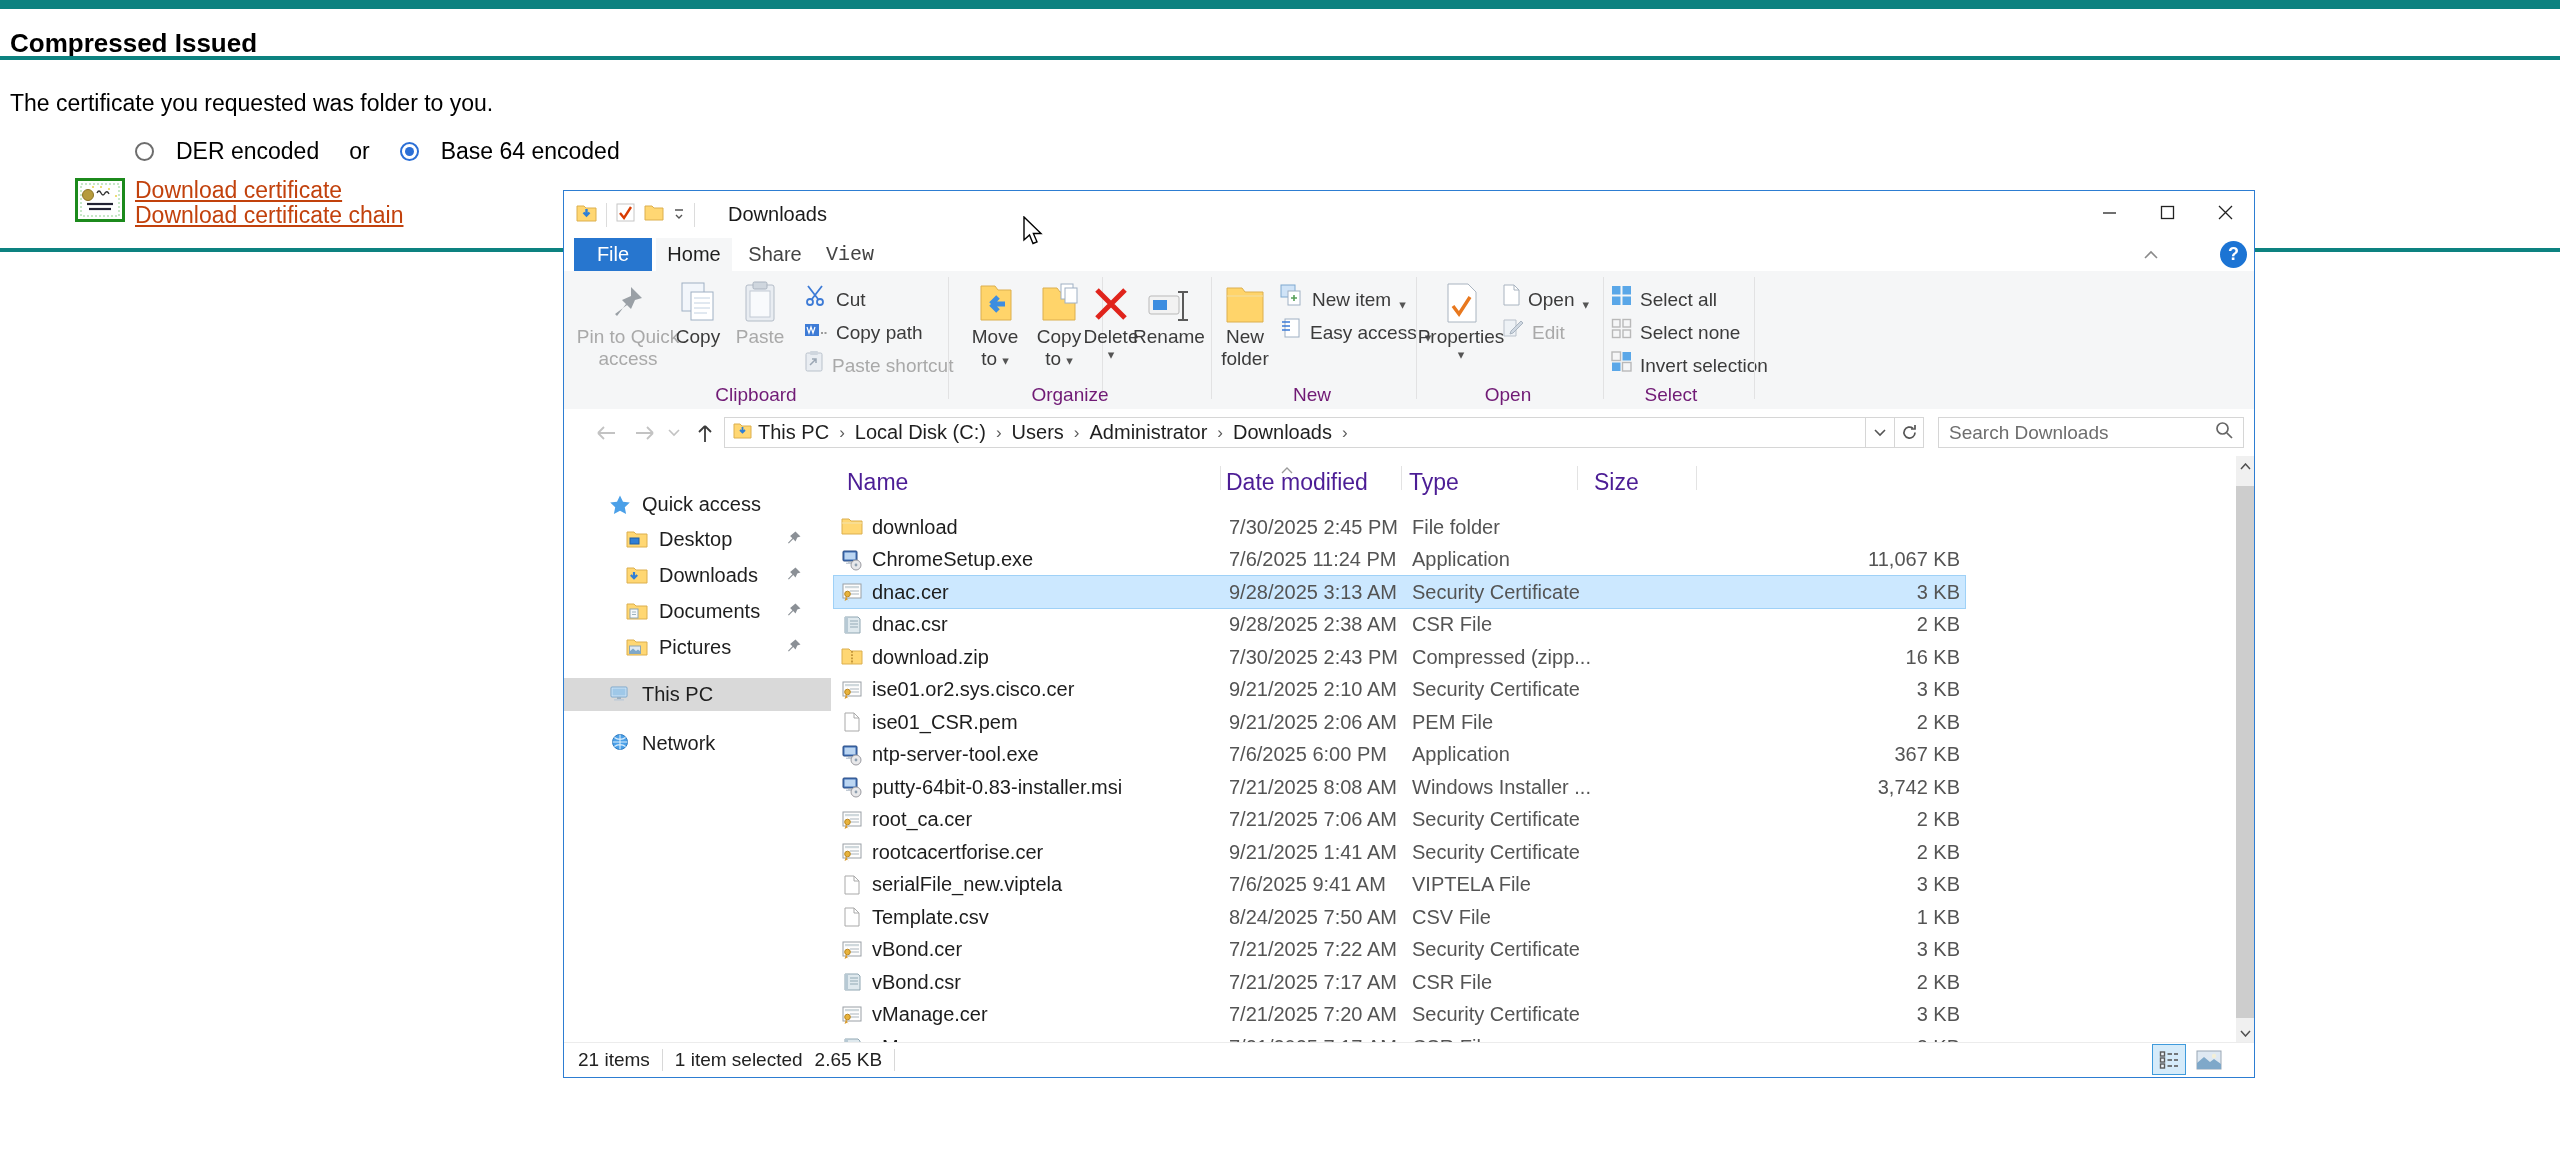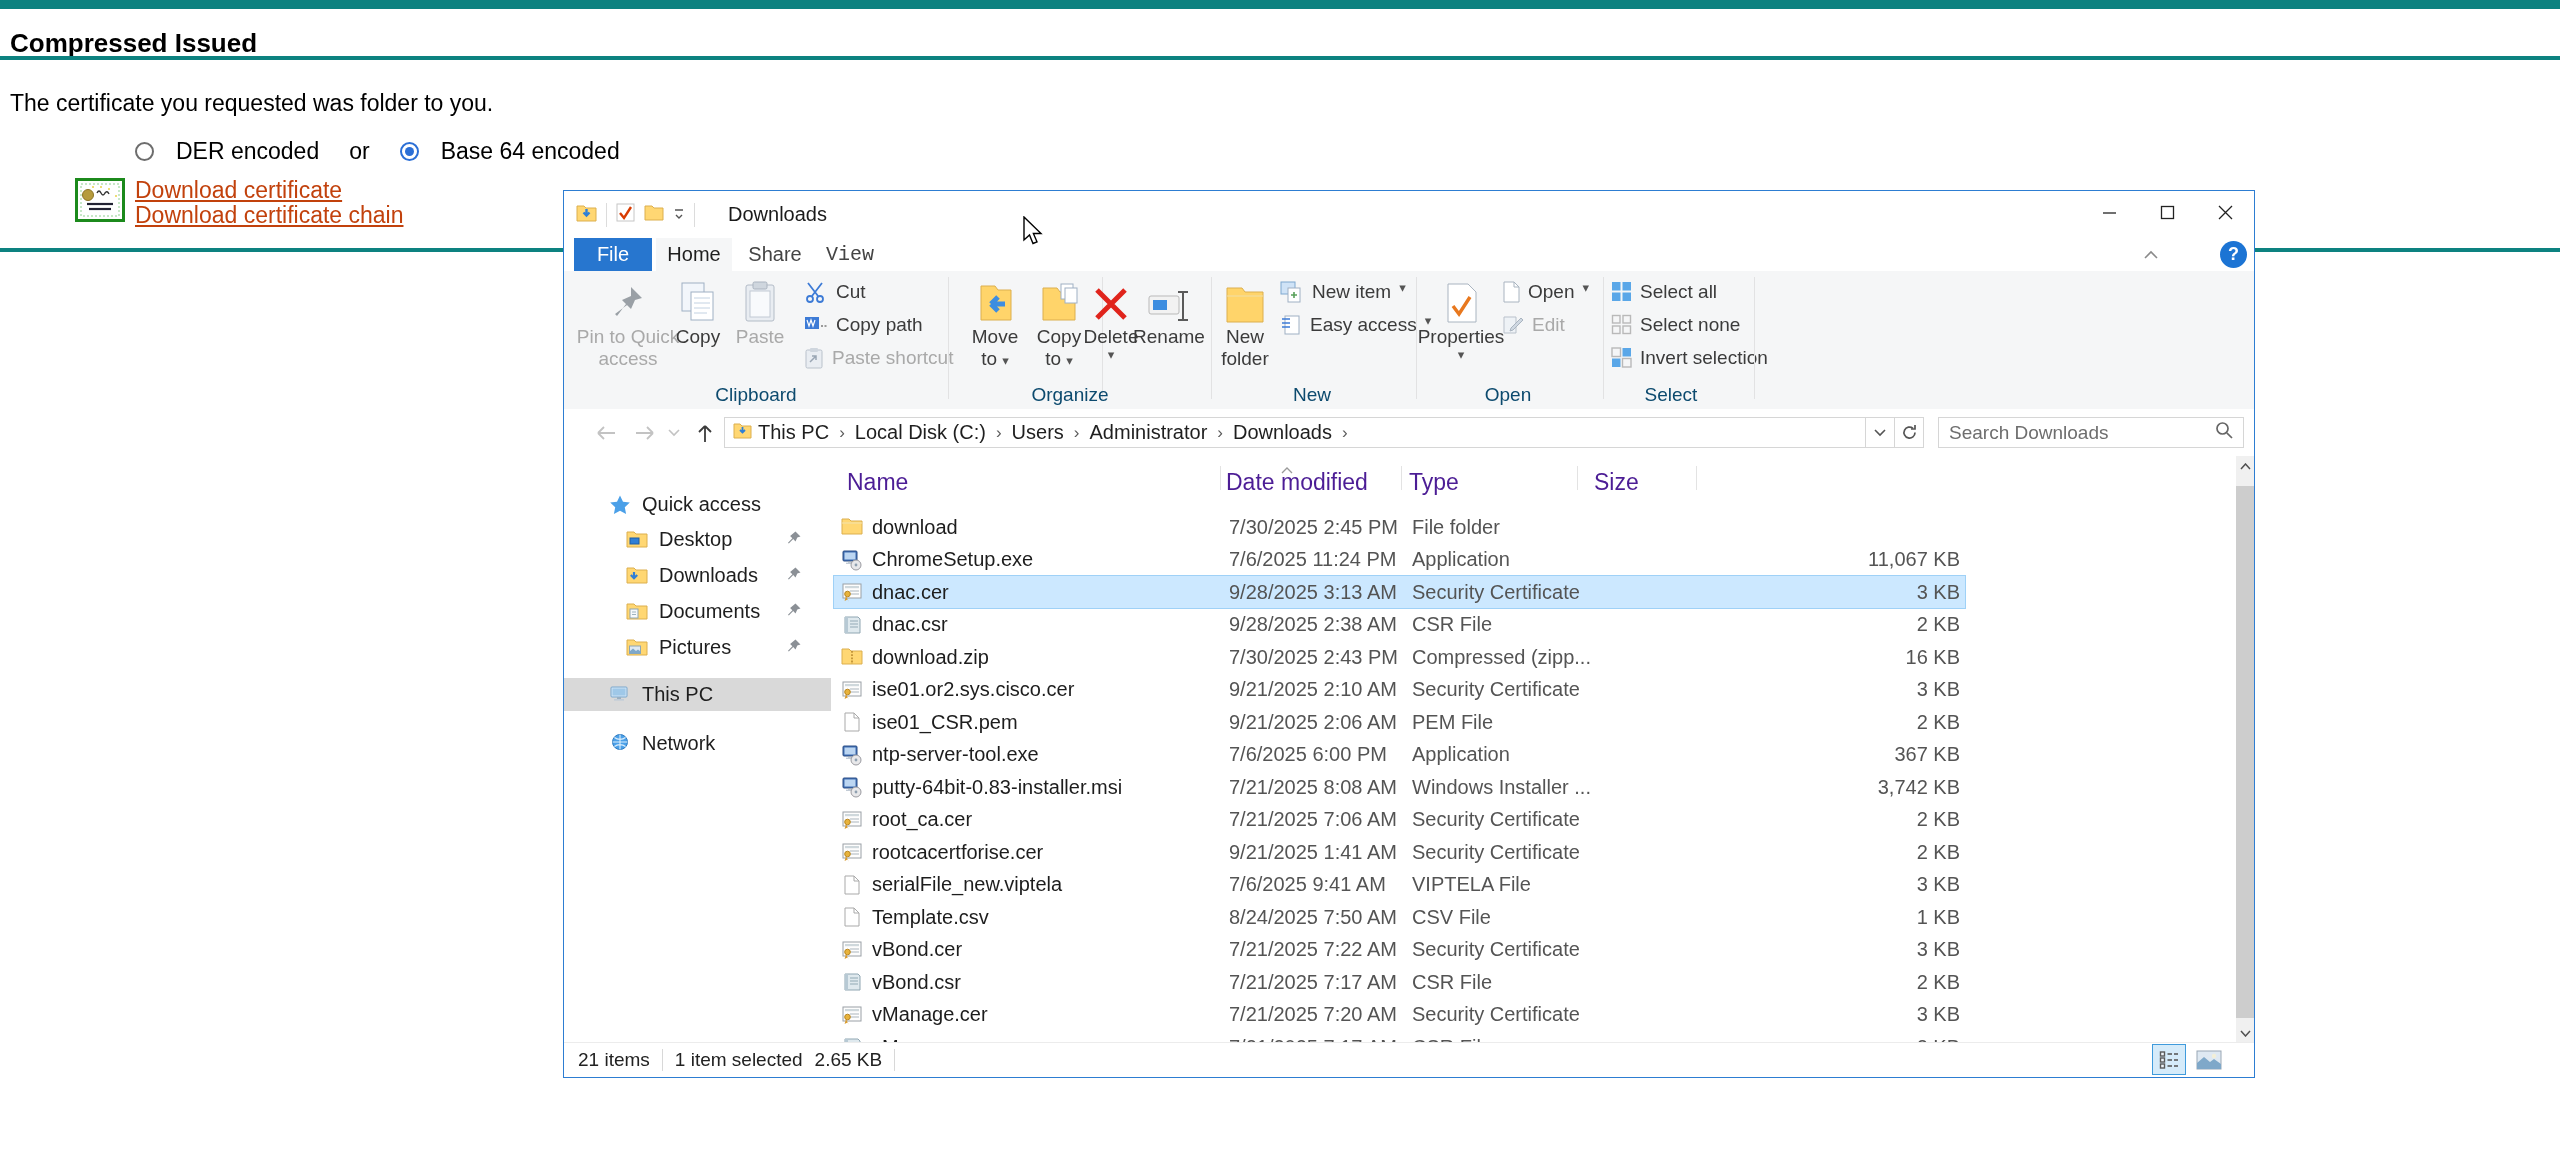--- a/index.html
+++ b/index.html
@@ -36,22 +36,22 @@
   .tab.share{left:172px;width:78px;}
   .tab.view{left:254px;width:64px;font-family:Liberation Mono, monospace;}
   .rib-collapse{position:absolute;top:4px;left:1572px;width:30px;height:26px;display:flex;align-items:center;justify-content:center;}
   .help{position:absolute;top:3px;left:1656px;width:27px;height:27px;border-radius:50%;background:#1c74d4;color:#fff;
         display:flex;align-items:center;justify-content:center;font-size:18px;font-weight:bold;}
   
   .ribbon{position:absolute;left:0;top:80px;width:100%;height:138px;background:#f5f6f7;border-bottom:1px solid #d8d9da;}
   .rb-big{position:absolute;top:5px;display:flex;flex-direction:column;align-items:center;text-align:center;}
   .rb-ic{height:48px;display:flex;align-items:flex-end;justify-content:center;}
   .rb-lbl{font-size:19px;line-height:22px;color:#3b3b3b;margin-top:2px;}
-  .rb-sm{position:absolute;height:30px;display:flex;align-items:flex-start;gap:8px;font-size:19px;color:#3b3b3b;}
-  .rb-grp{position:absolute;top:113px;font-size:19px;color:#0c4a6e;transform:translateX(-50%);}
+  .rb-sm{position:absolute;height:30px;display:flex;align-items:flex-end;gap:8px;font-size:19px;color:#3b3b3b;}
+  .rb-grp{position:absolute;top:113px;font-size:19px;color:#701a75;transform:translateX(-50%);}
   .rb-sep{position:absolute;top:6px;width:1px;height:122px;background:#e2e2e3;}
   .dis,.dis .rb-lbl{color:#a9a9a9;}
   .caret{font-size:13px;color:#555;line-height:13px;}
   
   .abar{position:absolute;left:0;top:218px;width:100%;height:47px;background:#fff;display:flex;align-items:center;}
   .navic{position:absolute;top:9px;width:30px;height:30px;display:flex;align-items:center;justify-content:center;}
   .abox{position:absolute;left:160px;top:8px;width:1142px;height:31px;border:1px solid #d6d6d6;display:flex;align-items:center;
         padding-left:8px;box-sizing:border-box;font-size:20px;}
   .crumb{color:#1f1f1f;padding:0 2px;}
   .csep{color:#5b5b5b;padding:0 8px;font-size:17px;}

